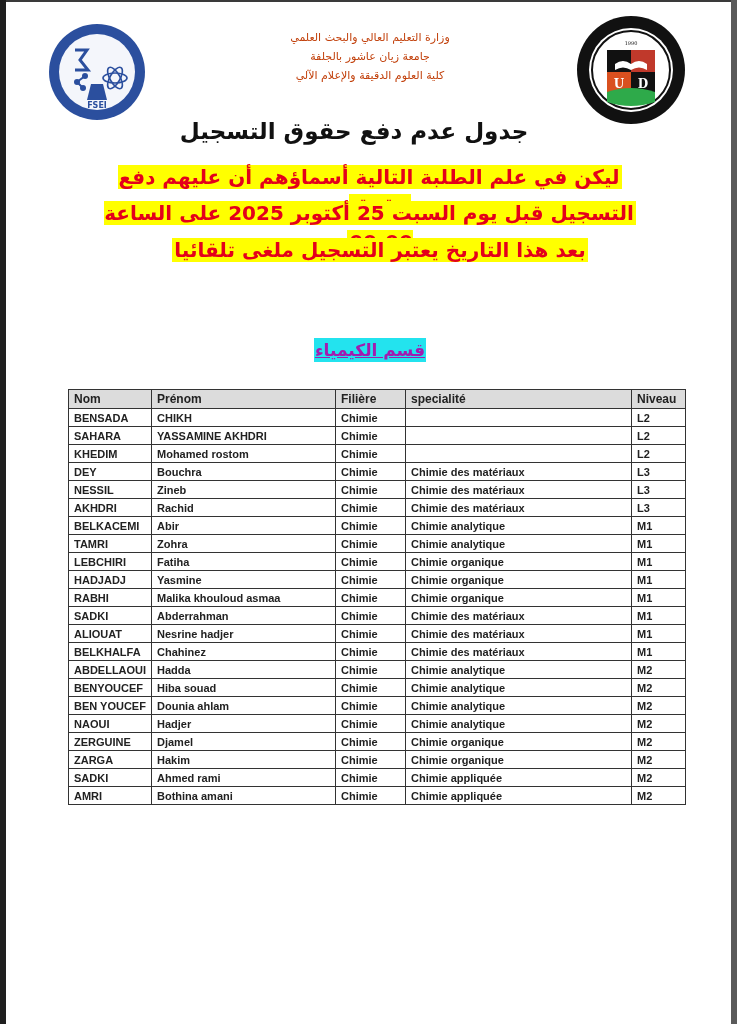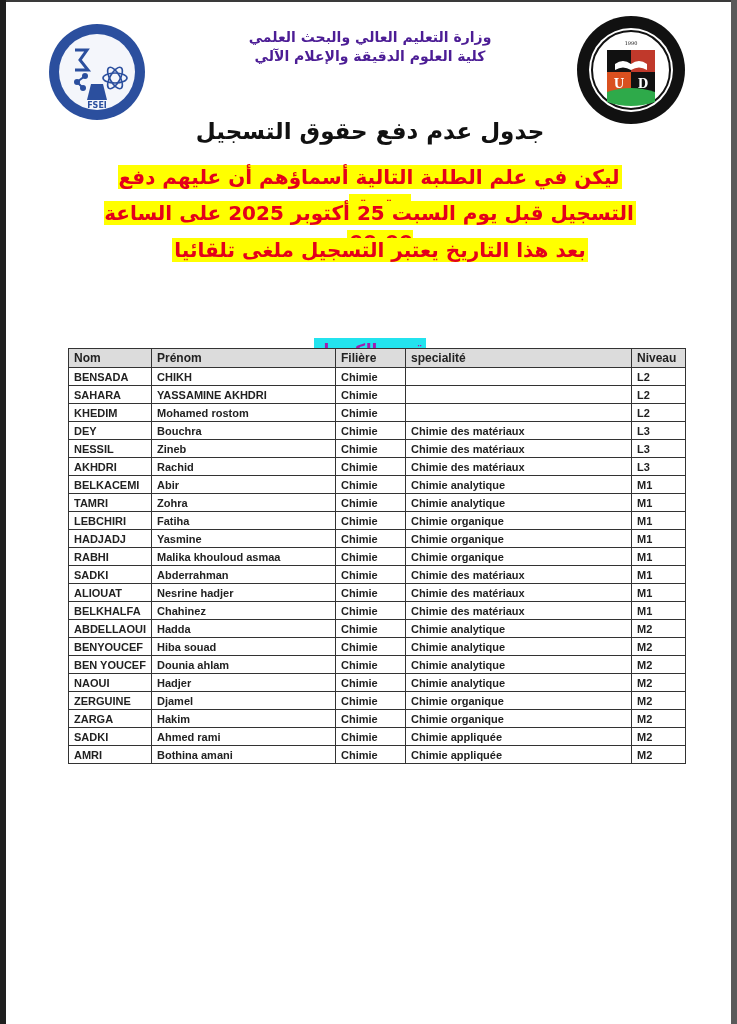--- a/index.html
+++ b/index.html
@@ -14,43 +14,43 @@
 
   .page { position: absolute; left: 6px; top: 2px; width: 725px; height: 1022px; background: #fff; }
 
   
   .logo { position: absolute; }
   .logo-left { left: 47px; top: 22px; width: 100px; height: 100px; }
   .logo-right { left: 575px; top: 14px; width: 112px; height: 112px; }
 
   
   .inst { position: absolute; left: 190px; width: 360px; top: 28px; text-align: center; direction: rtl; }
-  .inst div { font-weight: bold; font-size: 14px; color: #4c1d95; line-height: 19px; }
+  .inst div { font-weight: normal; font-size: 11px; color: #c2410c; line-height: 19px; }
 
   .title {
-    position: absolute; left: 100px; width: 540px; top: 118px; text-align: center; direction: rtl;
+    position: absolute; left: 84px; width: 540px; top: 118px; text-align: center; direction: rtl;
     font-size: 23px; font-weight: bold; color: #111;
   }
 
   .notice { position: absolute; left: 80px; width: 580px; text-align: center; direction: rtl; }
   .notice span {
     background: #ffff00; color: #e4001b; font-weight: bold; font-size: 20px; padding: 0 2px; line-height: 29px; margin-left: 20px;
   }
   .notice-1 { top: 163px; }
   .notice-2 { top: 199px; }
   .notice-3 { top: 236px; }
 
   .section-title {
     position: absolute; left: 314px; width: 112px; top: 338px; height: 24px; background: #23e3ee;
     text-align: center; direction: rtl; font-weight: bold; font-size: 17px; line-height: 24px;
     text-decoration: underline; color: #a21caf;
   }
 
   table.students {
-    position: absolute; left: 68px; top: 348px; width: 617px;
+    position: absolute; left: 68px; top: 389px; width: 617px;
     border-collapse: collapse; table-layout: fixed;
   }
   table.students th, table.students td {
     border: 1px solid #333; padding: 0 5px; height: 17px; text-align: left;
     font-family: "Liberation Sans", "DejaVu Sans", sans-serif; font-weight: bold; font-size: 11px;
     color: #222; white-space: nowrap; overflow: hidden;
   }
   table.students th { background: #dcdcdc; font-size: 12px; height: 18px; }
   col.c-nom { width: 83px; }
   col.c-prenom { width: 184px; }
@@ -92,20 +92,21 @@
   <rect x="32" y="58" width="24" height="20" fill="#d9501f"></rect>
   <path d="M32 78 Q56 70 80 78 L80 88 Q56 96 32 88 Z" fill="#2eaa4a"></path>
   <path d="M40 50 Q48 44 56 50 Q64 44 72 50 L72 56 Q64 51 56 56 Q48 51 40 56 Z" fill="#fff"></path>
   <text x="44" y="74" font-size="12" font-weight="bold" fill="#fff" text-anchor="middle" font-family="DejaVu Serif, serif">U</text>
   <text x="68" y="74" font-size="12" font-weight="bold" fill="#fff" text-anchor="middle" font-family="DejaVu Serif, serif">D</text>
   <text x="56" y="31" font-size="5" fill="#111" text-anchor="middle" font-family="DejaVu Serif, serif">1990</text>
 </svg>
 
 <div class="inst">
   <div>وزارة التعليم العالي والبحث العلمي</div>
+  <div>جامعة زيان عاشور بالجلفة</div>
   <div>كلية العلوم الدقيقة والإعلام الآلي</div>
 </div>
 
 <div class="title">جدول عدم دفع حقوق التسجيل</div>
 
 <div class="notice notice-1"><span>ليكن في علم الطلبة التالية أسماؤهم أن عليهم دفع حقوق</span></div>
 <div class="notice notice-2"><span>التسجيل قبل يوم السبت 25 أكتوبر 2025 على الساعة 00:00</span></div>
 <div class="notice notice-3"><span>بعد هذا التاريخ يعتبر التسجيل ملغى تلقائيا</span></div>
 
 <div class="section-title">قسم الكيمياء</div>

